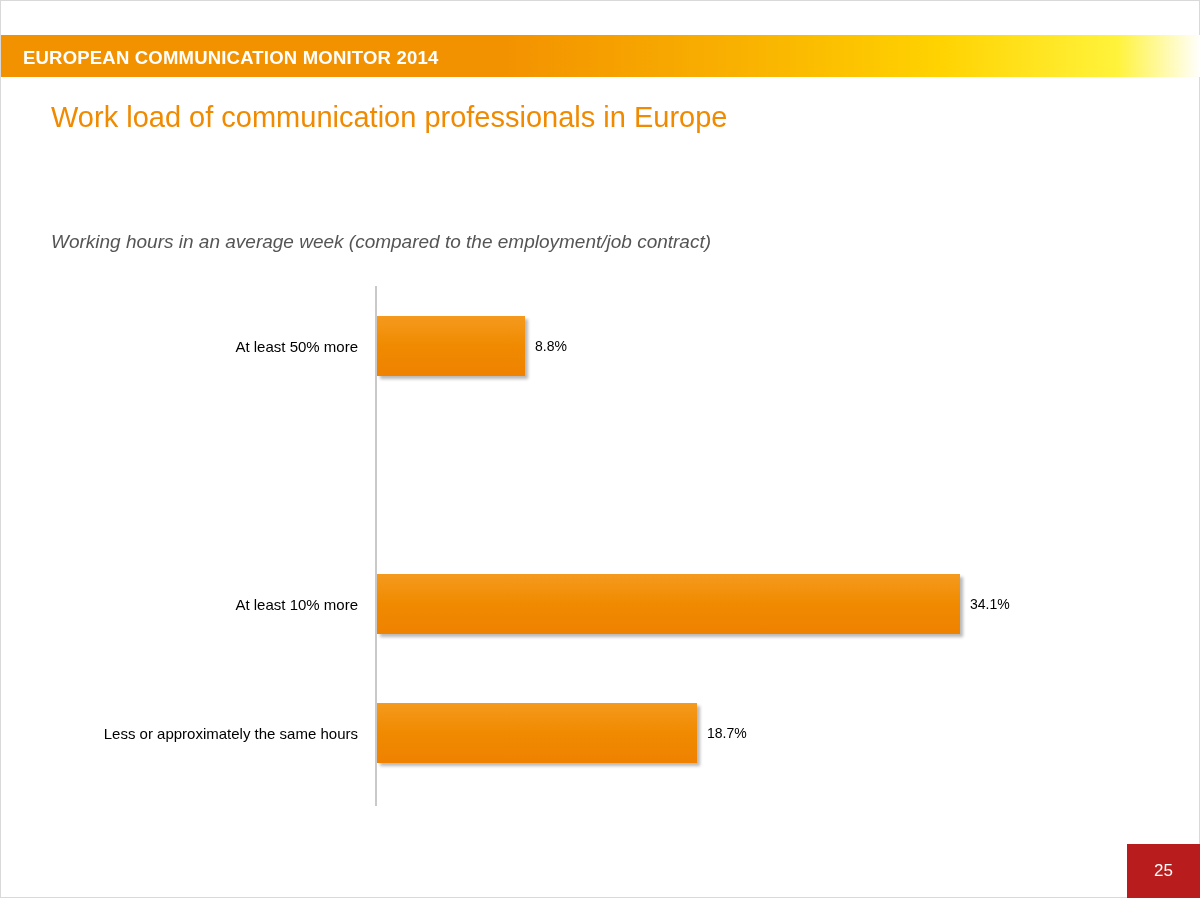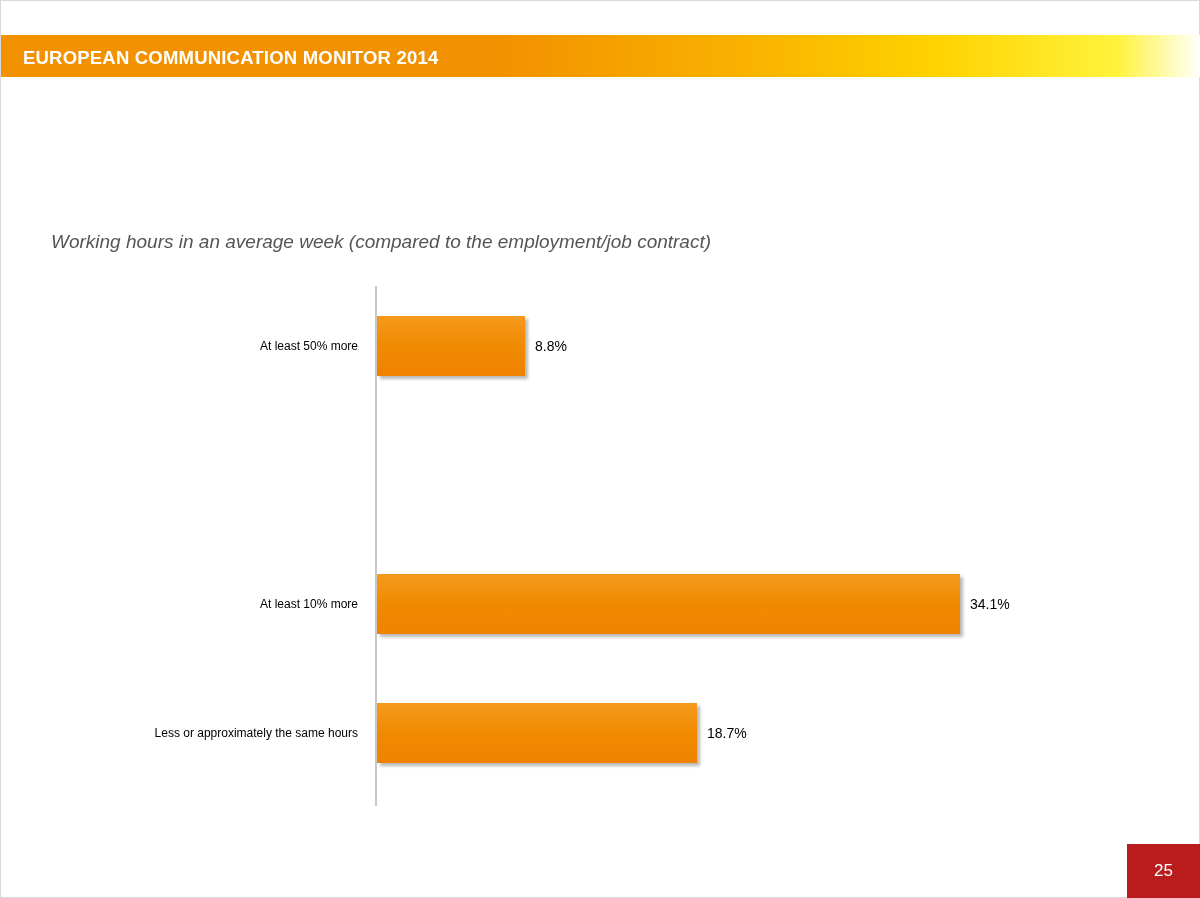--- a/index.html
+++ b/index.html
@@ -84,21 +84,21 @@
     position: absolute;
     left: 0;
     width: 1200px;
     height: 60px;
   }
   .bar-label {
     position: absolute;
     right: 843px; 
     top: 50%;
     transform: translateY(-50%);
-    font-size: 12px;
+    font-size: 15px;
     color: #000000;
     white-space: nowrap;
     text-align: right;
   }
   .bar {
     position: absolute;
     left: 376px;
     top: 0;
     height: 60px;
     background: linear-gradient(to bottom, #f59a1e 0%, #f08a00 50%, #ef8200 100%);
@@ -146,20 +146,21 @@
 </style>
 </head>
 <body>
 
 <div class="slide">
 
   <div class="header-bar">
     <div class="header-title">EUROPEAN COMMUNICATION MONITOR 2014</div>
   </div>
 
+  <div class="slide-title">Work load of communication professionals in Europe</div>
   <div class="subtitle">Working hours in an average week (compared to the employment/job contract)</div>
 
   <div class="chart">
     <div class="axis-line"></div>
 
     <div class="bar-row" style="top:30px;">
       <div class="bar-label">At least 50% more</div>
       <div class="bar" style="width:148px;"></div>
       <div class="bar-value" style="left:534px;">8.8%</div>
     </div>

